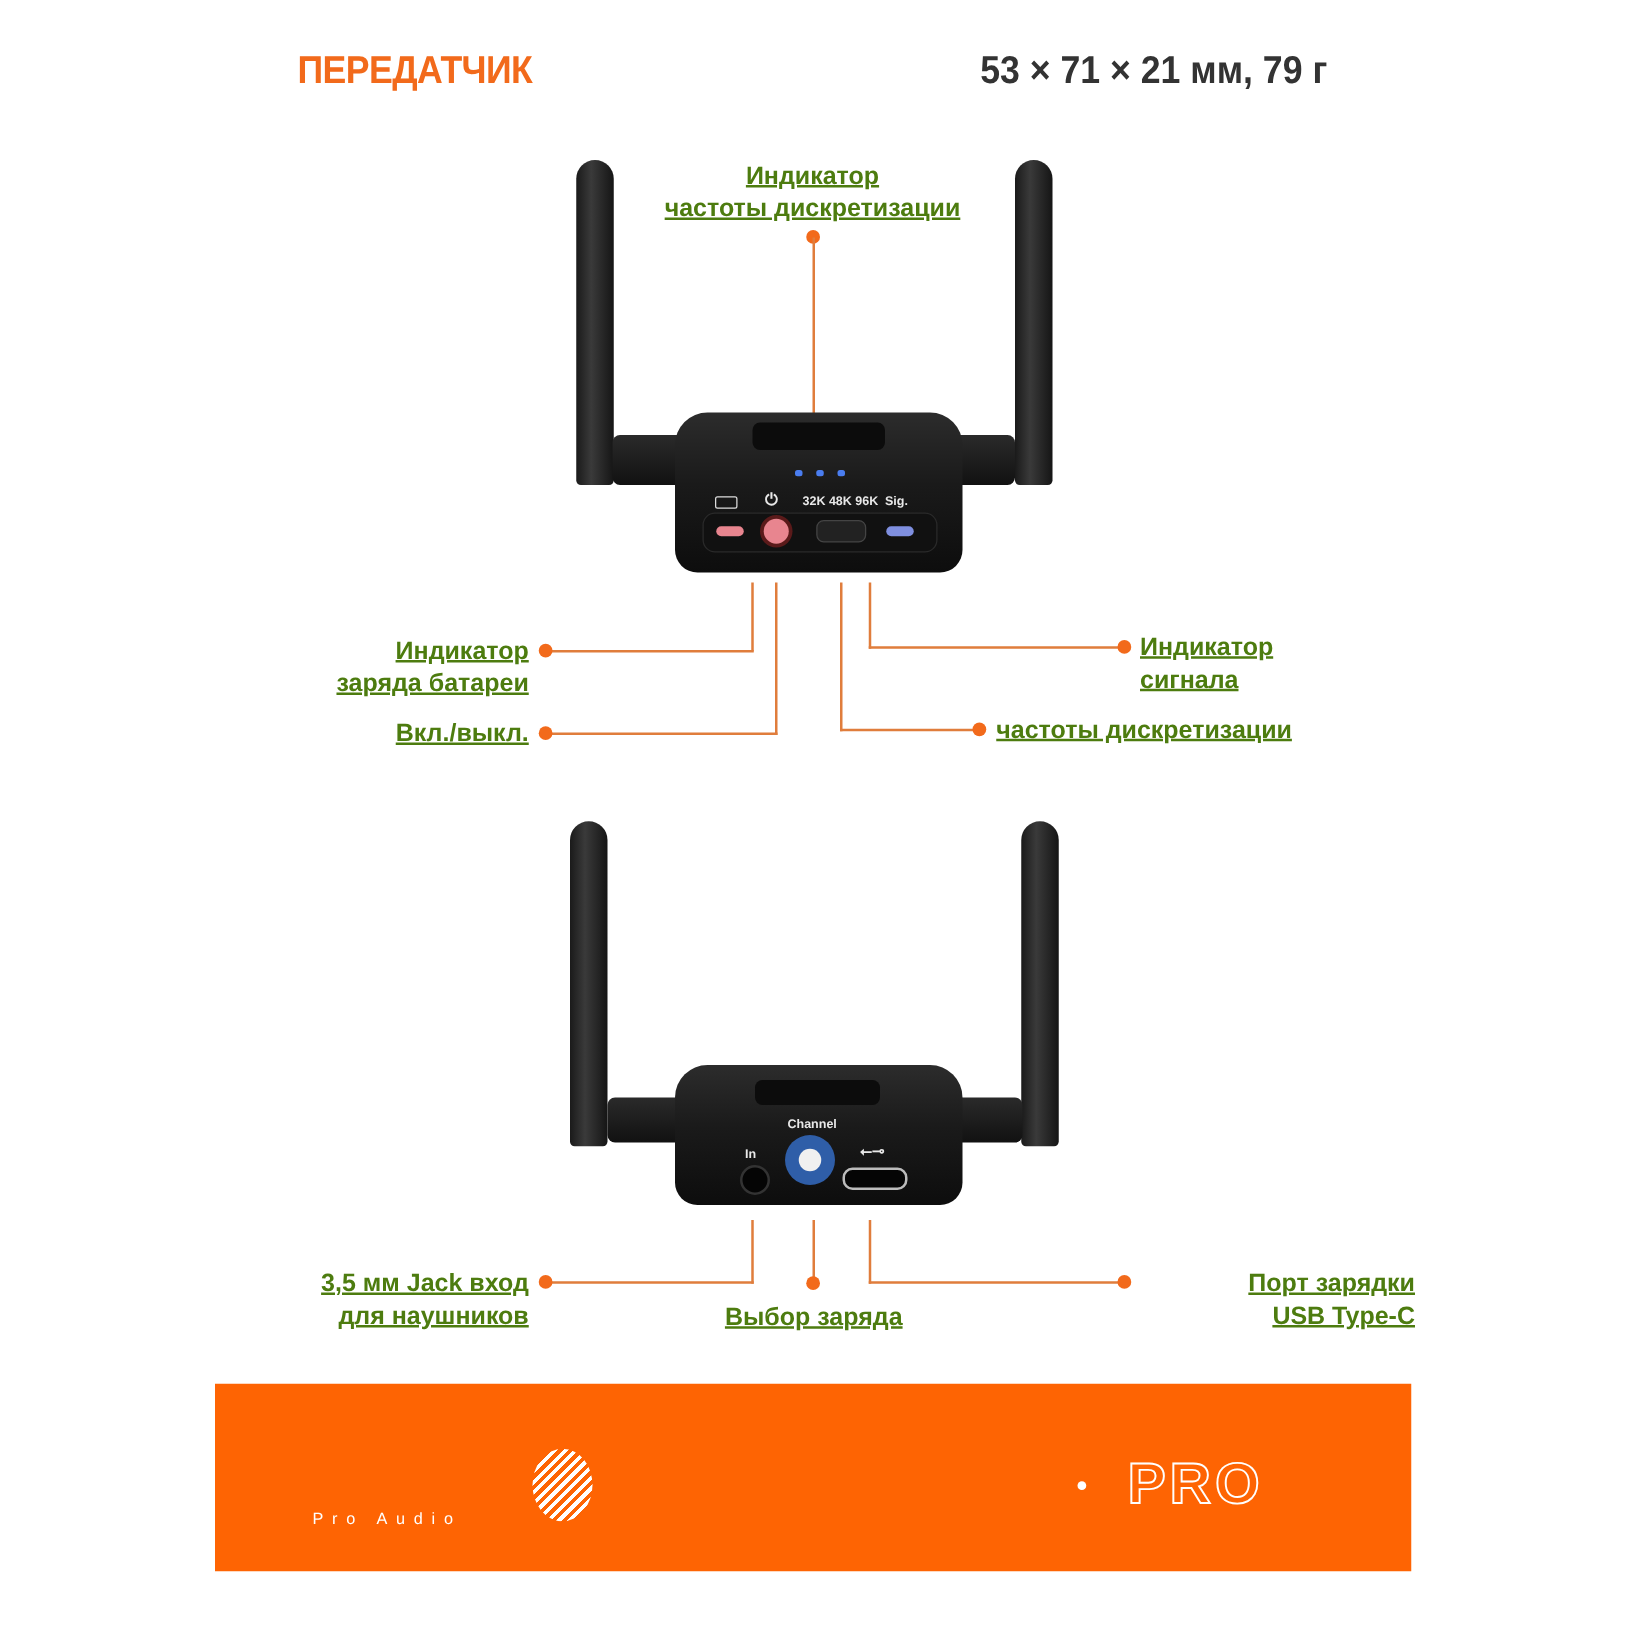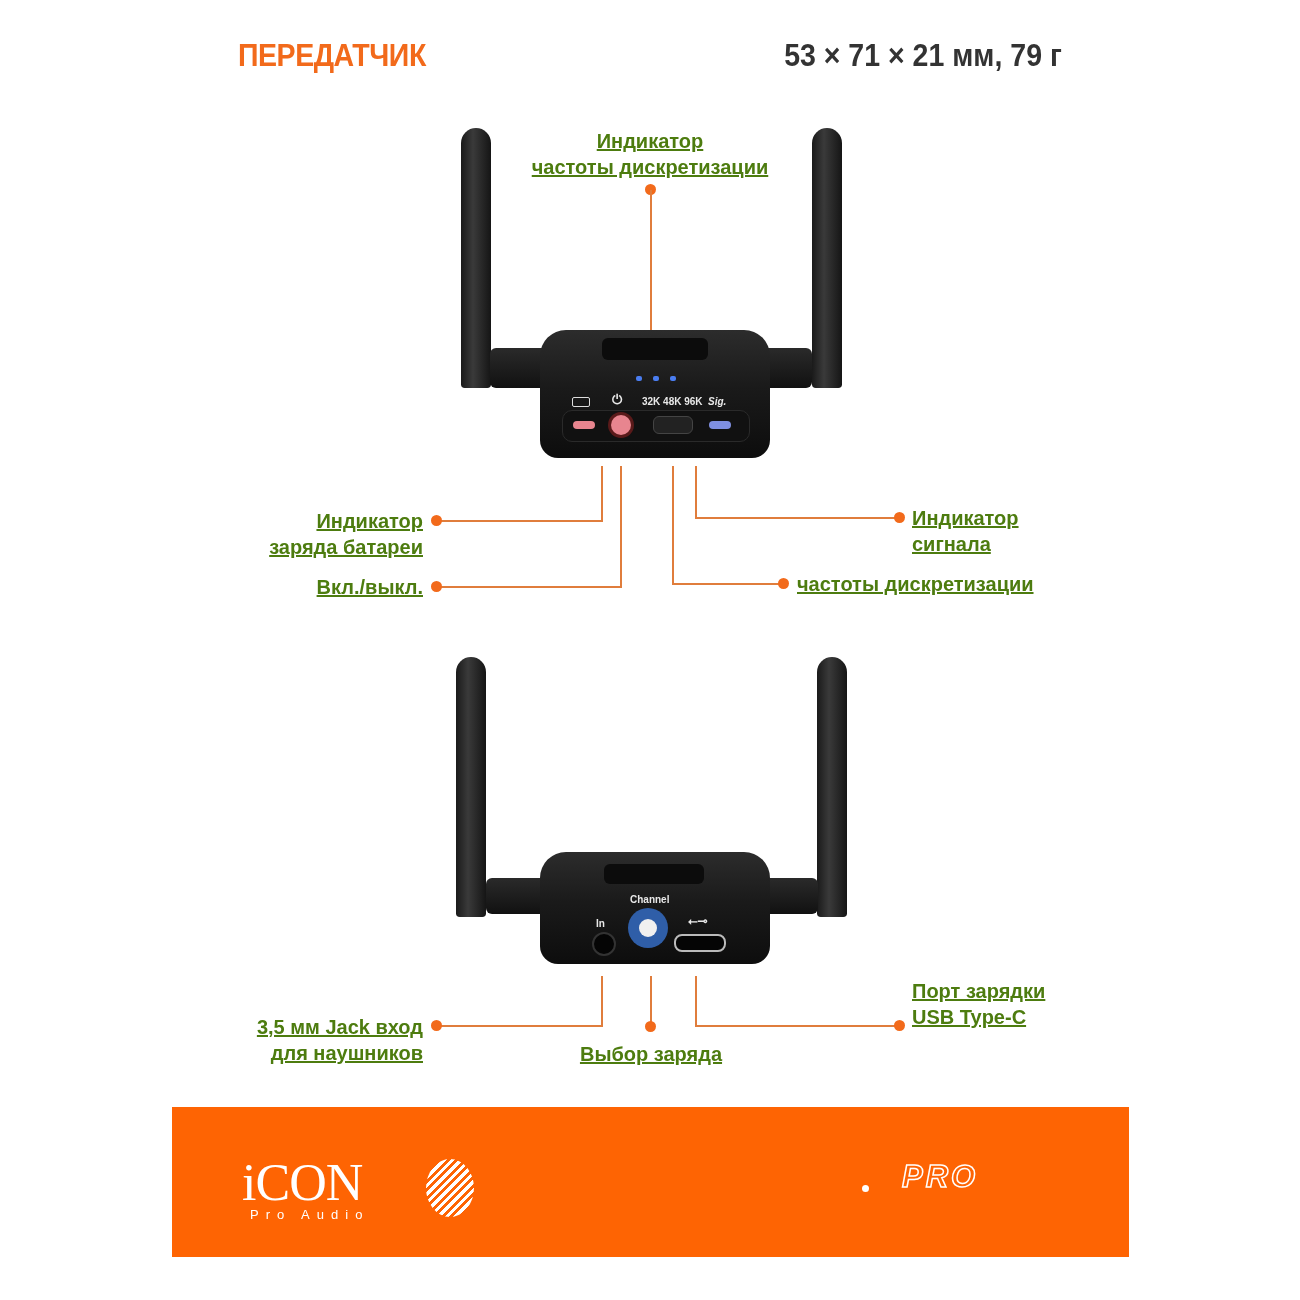--- a/index.html
+++ b/index.html
@@ -11,21 +11,21 @@
   .lbl.r { text-align: right; }
   .lbl.c { text-align: center; }
   .line { background: #e07d3c; }
   .dot { width: 11px; height: 11px; border-radius: 50%; background: #f26a1b; }
   .banner { left: 172px; top: 1107px; width: 957px; height: 150px; background: #fe6403; }
   .logo-icon { left: 70px; top: 46px; color: #fff; font-family: "Liberation Serif", serif; font-size: 52px; font-weight: 400; letter-spacing: -1px; }
   .logo-sub { left: 78px; top: 100px; color: #fff; font-size: 13px; letter-spacing: 7px; }
   .logo-disc { left: 254px; top: 52px; width: 48px; height: 58px; border-radius: 50%;
                background: repeating-linear-gradient(135deg, #fff 0 3px, transparent 3px 6px); }
   .airmon { left: 382px; top: 52px; color: #fff; font-size: 46px; font-weight: 900; font-style: italic; letter-spacing: 1px; }
-  .pro { left: 730px; top: 52px; color: transparent; -webkit-text-stroke: 1.5px #fff; font-size: 31px; font-weight: 700; font-style: italic; letter-spacing: 3px; }
+  .pro { left: 730px; top: 52px; color: transparent; -webkit-text-stroke: 1.5px #fff; font-size: 46px; font-weight: 700; letter-spacing: 3px; }
   .bullet { left: 690px; top: 78px; width: 7px; height: 7px; border-radius: 50%; background: #fff; }
   
   .antenna { background: linear-gradient(90deg, #1a1a1a, #3a3a3a 40%, #151515); border-radius: 16px 16px 4px 4px; }
   .ant-joint { background: linear-gradient(180deg, #2a2a2a, #111); border-radius: 6px; }
   .body { background: linear-gradient(180deg, #2c2c2c 0%, #1a1a1a 45%, #0d0d0d 100%); border-radius: 26px 26px 18px 18px; }
   .panel { background: #111; border-radius: 10px; border: 1px solid #2a2a2a; }
   .devtext { color: #e8e8e8; font-size: 10px; font-weight: 700; }
 </style>
 </head>
 <body>
@@ -50,21 +50,21 @@
   <div class="abs body" style="left:540px;top:330px;width:230px;height:128px;">
     <div class="abs" style="left:62px;top:8px;width:106px;height:22px;background:#0c0c0c;border-radius:6px;"></div>
     <div class="abs" style="left:96px;top:46px;width:40px;display:flex;justify-content:space-between;">
       <span style="width:6px;height:5px;background:#4a7df0;border-radius:2px;"></span>
       <span style="width:6px;height:5px;background:#4a7df0;border-radius:2px;"></span>
       <span style="width:6px;height:5px;background:#4a7df0;border-radius:2px;"></span>
     </div>
     <div class="abs" style="left:32px;top:67px;width:16px;height:8px;border:1.5px solid #ddd;border-radius:2px;"></div>
     <div class="abs devtext" style="left:72px;top:62px;font-size:13px;">⏻</div>
     <div class="abs devtext" style="left:102px;top:66px;">32K 48K 96K</div>
-    <div class="abs devtext" style="left:168px;top:66px;font-style:italic;">Sig.</div>
+    <div class="abs devtext" style="left:168px;top:66px;">Sig.</div>
     <div class="abs panel" style="left:22px;top:80px;width:186px;height:30px;">
       <div class="abs" style="left:10px;top:10px;width:22px;height:8px;background:#e8858f;border-radius:4px;"></div>
       <div class="abs" style="left:48px;top:4px;width:20px;height:20px;background:#e8858f;border-radius:50%;box-shadow:0 0 0 3px #5a1a1a;"></div>
       <div class="abs" style="left:90px;top:5px;width:38px;height:16px;background:#222;border:1.5px solid #444;border-radius:6px;"></div>
       <div class="abs" style="left:146px;top:10px;width:22px;height:8px;background:#7f8fe0;border-radius:4px;"></div>
     </div>
   </div>
 
   <div class="abs line" style="left:601px;top:466px;width:2px;height:55px;"></div>
   <div class="abs line" style="left:436px;top:520px;width:167px;height:2px;"></div>
@@ -125,25 +125,24 @@
 
   <div class="abs line" style="left:650px;top:976px;width:2px;height:48px;"></div>
   <div class="abs dot" style="left:645px;top:1021px;"></div>
   <div class="abs lbl c" style="left:530px;top:1041px;width:242px;">
     <div>Выбор заряда</div>
   </div>
 
   <div class="abs line" style="left:695px;top:976px;width:2px;height:51px;"></div>
   <div class="abs line" style="left:695px;top:1025px;width:202px;height:2px;"></div>
   <div class="abs dot" style="left:894px;top:1020px;"></div>
-  <div class="abs lbl" style="left:912px;top:978px;width:220px;">
+  <div class="abs lbl" style="left:912px;top:1014px;width:220px;text-align:right;">
     <div>Порт зарядки</div>
     <div>USB Type-C</div>
   </div>
 </div>
 
 <div class="abs banner">
-  <div class="abs logo-icon">iCON</div>
   <div class="abs logo-sub">Pro Audio</div>
   <div class="abs logo-disc"></div>
   <div class="abs bullet"></div>
   <div class="abs pro">PRO</div>
 </div>
 
 </body></html>

